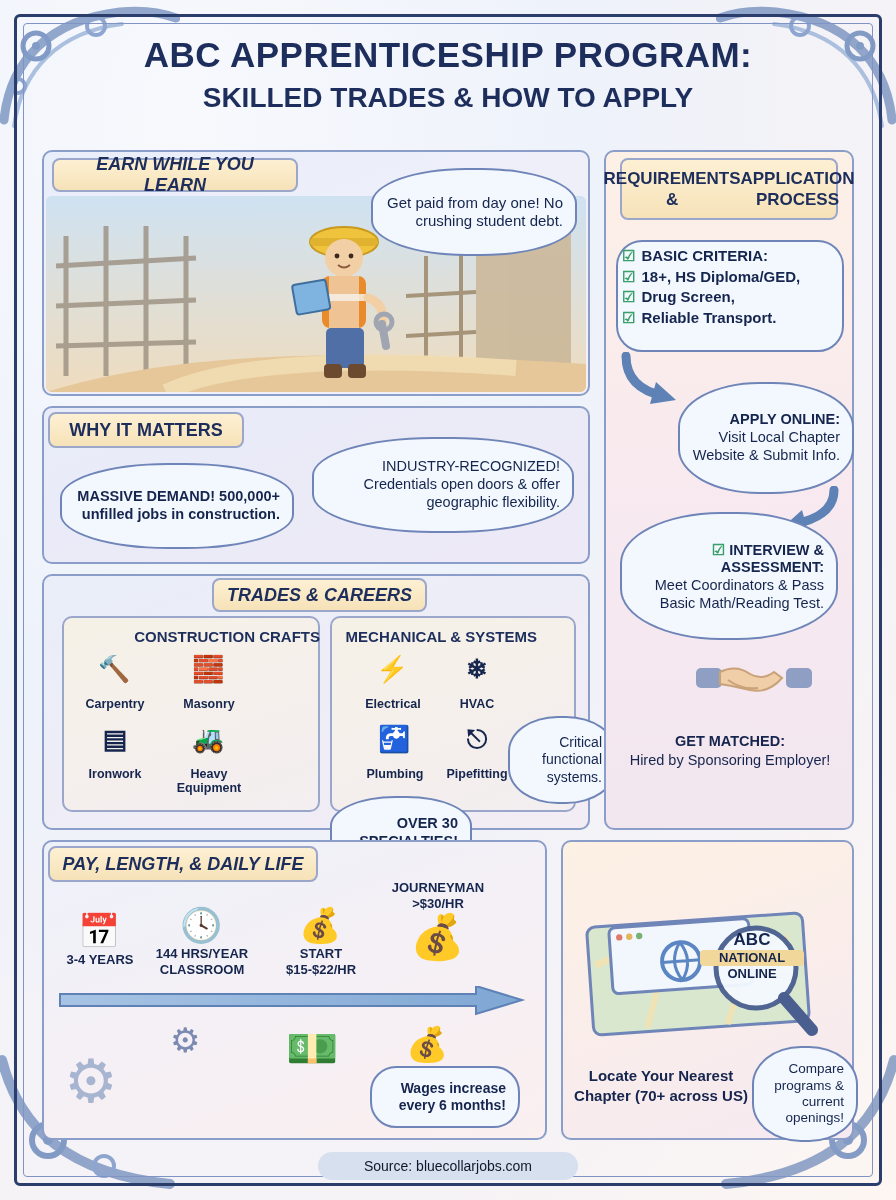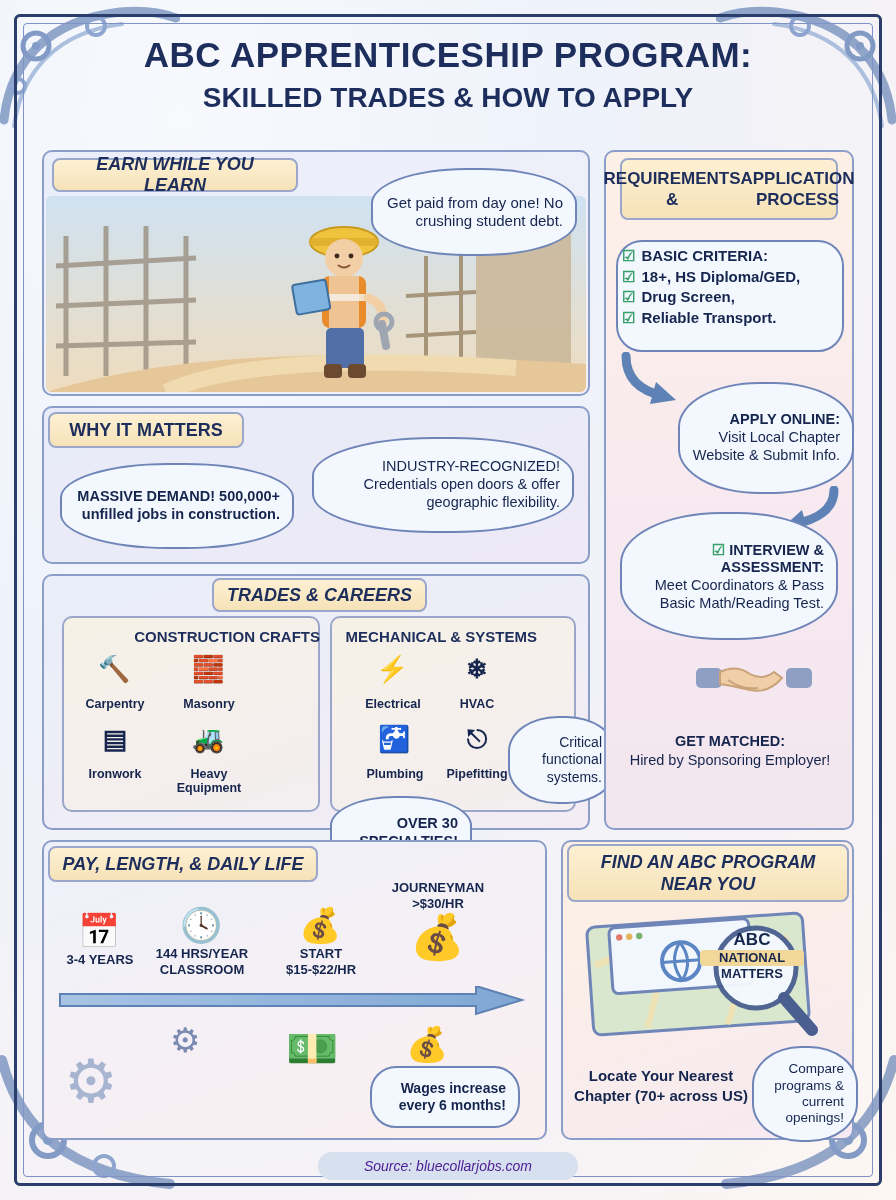--- a/index.html
+++ b/index.html
@@ -102,21 +102,21 @@
     position:absolute;text-align:center;color:#15254d;font-size:14.5px;line-height:1.3;font-weight:bold;margin-top:16px;
   }
   .arrow-svg{position:absolute;pointer-events:none;}
 
   .pay-item{position:absolute;text-align:center;color:#15254d;font-weight:bold;font-size:13px;line-height:1.2;}
   .pay-item .ic{font-size:34px;display:block;line-height:1;margin-bottom:4px;}
 
   .source{
     position:absolute;left:318px;top:1152px;width:260px;height:28px;
     background:#d7e0ee;border-radius:14px;display:flex;align-items:center;justify-content:center;
-    font-style:italic;font-size:14px;color:#4c1d95;
+    font-size:14px;color:#0f172a;
   }
   .hero{
     position:absolute;left:46px;top:196px;width:540px;height:196px;border-radius:6px;
     background:linear-gradient(180deg,#cfe0ef 0%,#e7d9bf 55%,#e3cfae 100%);
     overflow:hidden;
   }
 </style>
 </head>
 <body>
 
@@ -353,24 +353,20 @@
     <path d="M26 18 q16 -8 30 2 q12 7 24 -2 l8 6 q-14 16 -32 12 q-16 -4 -30 -6 Z" fill="#f0cfa8" stroke="#c9a279" stroke-width="2"></path>
     <path d="M34 26 q14 10 30 8" stroke="#c9a279" stroke-width="2" fill="none"></path>
   </svg>
 
   <div class="req-block" style="left:616px;top:716px;width:228px;">
     <div>GET MATCHED:</div>
     <div style="font-weight:normal;">Hired by Sponsoring Employer!</div>
   </div>
 
   <div class="panel p-find"></div>
-  <div class="label-tab lt-find">
-    <span>FIND AN ABC PROGRAM</span>
-    <span>NEAR YOU</span>
-  </div>
 
   <svg class="arrow-svg" style="left:584px;top:906px;width:240px;height:140px;" viewBox="0 0 240 140">
     <rect x="6" y="14" width="216" height="108" rx="8" fill="#d9e7cf" stroke="#6f85b8" stroke-width="3" transform="rotate(-4 114 68)"></rect>
     <g transform="rotate(-4 114 68)">
       <path d="M12 52 L74 34 L132 60 L206 38" stroke="#efe3b6" stroke-width="7" fill="none"></path>
       <path d="M60 118 L78 62 L120 30" stroke="#efe3b6" stroke-width="6" fill="none"></path>
       <path d="M140 120 L160 70 L210 78" stroke="#efe3b6" stroke-width="6" fill="none"></path>
       <rect x="28" y="16" width="140" height="66" rx="6" fill="#f2f7fd" stroke="#6f85b8" stroke-width="3"></rect>
       <circle cx="38" cy="26" r="3.2" fill="#e07a6a"></circle>
         <circle cx="48" cy="26" r="3.2" fill="#e3b45a"></circle>
@@ -378,21 +374,21 @@
       <circle cx="98" cy="54" r="19" fill="none" stroke="#5b86c3" stroke-width="4"></circle>
       <path d="M79 54 h38 M98 35 q13 19 0 38 M98 35 q-13 19 0 38" stroke="#5b86c3" stroke-width="3" fill="none"></path>
     </g>
     <circle cx="172" cy="62" r="40" fill="#f4f9ff" stroke="#4a5f8f" stroke-width="5" opacity=".95"></circle>
     <path d="M200 92 L228 124" stroke="#4a5f8f" stroke-width="12" stroke-linecap="round"></path>
   </svg>
 
   <div style="position:absolute;left:700px;top:930px;width:104px;text-align:center;font-size:13px;font-weight:bold;color:#15254d;line-height:1.2;">
     <div style="font-size:17px;">ABC</div>
     <div style="background:#f1d79a;border-radius:4px;">NATIONAL</div>
-    <div>MATTERS</div>
+    <div>ONLINE</div>
   </div>
 
   <div style="position:absolute;left:566px;top:1066px;width:190px;text-align:center;font-size:15px;font-weight:bold;color:#15254d;line-height:1.3;">Locate Your Nearest Chapter (70+ across US)</div>
 
   <div class="bubble" style="left:752px;top:1046px;width:106px;height:96px;font-size:13.5px;">Compare programs &amp; current openings!</div>
 
   <div class="source">Source: bluecollarjobs.com</div>
 </div>
 
 </body></html>

